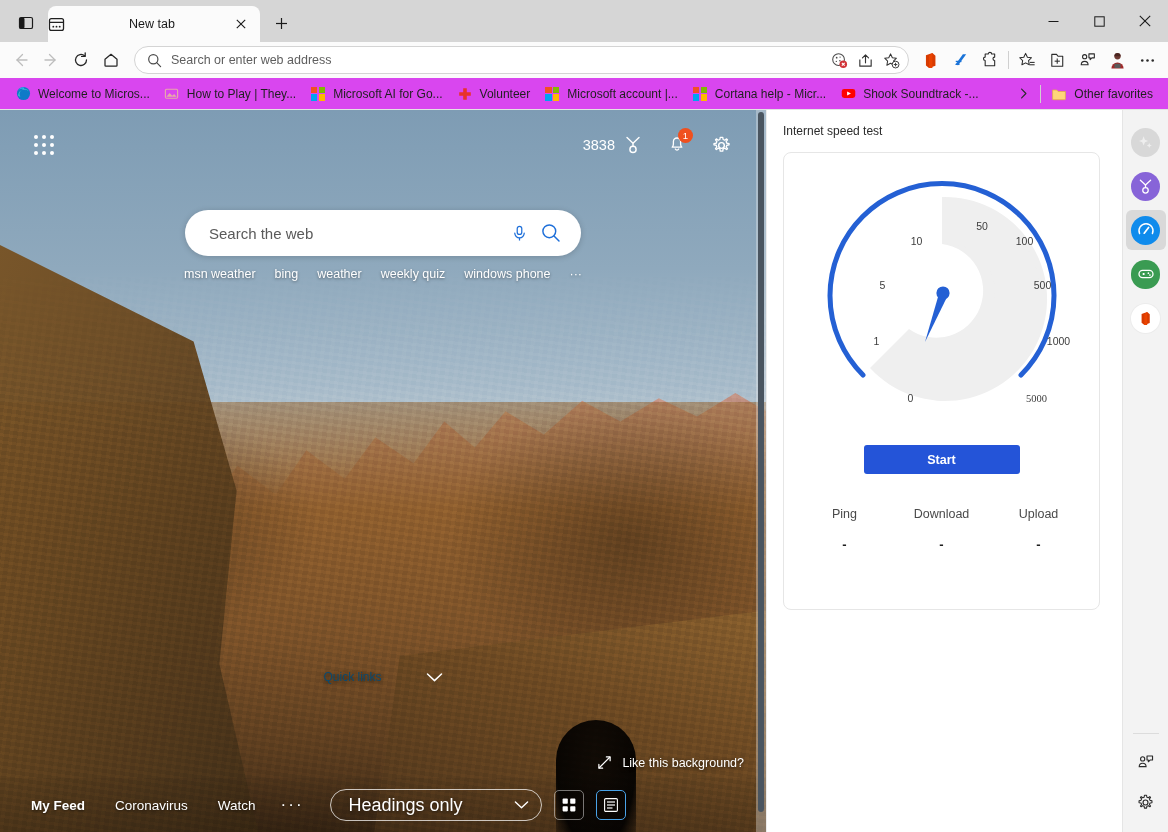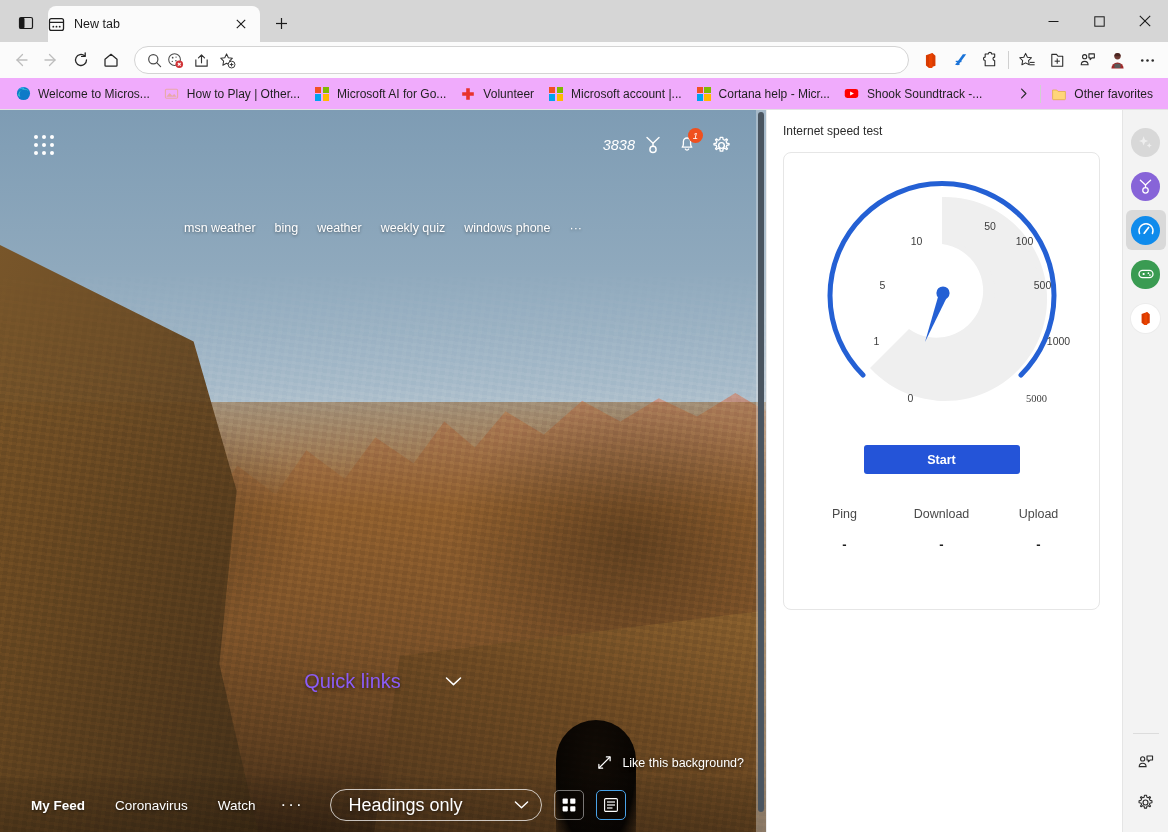--- a/index.html
+++ b/index.html
@@ -20,20 +20,21 @@
   .tab-strip-btn {
     width: 36px; height: 34px; margin: 0 2px 2px 8px;
     display: flex; align-items: center; justify-content: center;
     border-radius: 6px; cursor: pointer;
   }
   .tab {
     position: relative; height: 36px; width: 212px;
     background: #fbfbfb; border-radius: 8px 8px 0 0;
     display: flex; align-items: center; padding: 0 8px 0 0;
     margin-left: 2px;
+    text-align: center;
   }
   .tab-favicon { width: 17px; height: 17px; flex: none; margin-right: 9px; }
   .tab-title {
     font-size: 12.5px; color: #1a1a1a; flex: 1;
     white-space: nowrap; overflow: hidden; text-overflow: ellipsis;
   }
   .tab-close {
     width: 22px; height: 22px; border-radius: 4px; flex: none;
     display: flex; align-items: center; justify-content: center; cursor: pointer;
   }
@@ -69,21 +70,21 @@
   }
   .addr-icon {
     width: 26px; height: 24px; border-radius: 4px;
     display: flex; align-items: center; justify-content: center; cursor: pointer; flex: none;
   }
   .tb-sep { width: 1px; height: 18px; background: #d0d0d0; margin: 0 3px; flex:none; }
 
   
   .bookmarks {
     position: absolute; top: 78px; left: 0; width: 1168px; height: 32px;
-    background: #f0abfc; display: flex; align-items: center; padding: 0 8px;
+    background: #d946ef; display: flex; align-items: center; padding: 0 8px;
     border-bottom: 1px solid #e3e3e3;
   }
   .bm {
     display: flex; align-items: center; height: 24px; padding: 0 7px;
     border-radius: 5px; cursor: pointer; flex: none;
   }
   .bm-ico { width: 16px; height: 16px; margin-right: 7px; flex: none;
             display:flex; align-items:center; justify-content:center; }
   .bm-label { font-size: 12px; color: #1f1f1f; white-space: nowrap; }
   .bm-overflow { margin-left: auto; display: flex; align-items: center; }
@@ -153,21 +154,21 @@
             mask-image: linear-gradient(transparent 22%, #000 44%);
   }
 
   .ntp-top {
     position: absolute; top: 0; left: 0; right: 0; height: 70px;
     display: flex; align-items: center; padding: 0 34px;
   }
   .grid-dots { display: grid; grid-template-columns: repeat(3, 4px);
                grid-template-rows: repeat(3, 4px); gap: 4px; cursor: pointer; }
   .grid-dots i { width: 4px; height: 4px; background: #fff; border-radius: 50%; display:block; }
-  .ntp-top-right { margin-left: auto; display: flex; align-items: center; gap: 14px; font-style: italic; }
+  .ntp-top-right { margin-left: auto; display: flex; align-items: center; gap: 24px; }
   .rewards { display: flex; align-items: center; gap: 8px; cursor: pointer; }
   .rewards-count { color: #fff; font-size: 14.5px; }
   .notif-wrap { position: relative; cursor: pointer; }
   .notif-badge {
     position: absolute; top: -5px; right: -6px; min-width: 15px; height: 15px;
     background: #f0501e; color: #fff; font-size: 9.5px; border-radius: 8px;
     display: flex; align-items: center; justify-content: center; padding: 0 3px;
   }
 
   .search-wrap { position: absolute; top: 100px; left: 0; right: 0; text-align: center; }
@@ -202,21 +203,21 @@
     cursor: pointer;
   }
   .caption-text {
     color: #fff; font-size: 14.5px; line-height: 21px;
     text-shadow: 0 1px 4px rgba(0,0,0,0.75); cursor: pointer;
   }
   .quicklinks {
     position: absolute; left: 0; right: 0; top: 560px; display: flex;
     justify-content: center; align-items: center; gap: 44px; cursor: pointer;
   }
-  .quicklinks span { color: #8b5cf6; font-size: 20px; text-shadow: 0 1px 4px rgba(0,0,0,0.6); }
+  .quicklinks span { color: #0c4a6e; font-size: 12px; text-shadow: 0 1px 4px rgba(0,0,0,0.6); }
   .like-bg {
     position: absolute; right: 22px; top: 645px; display: flex; align-items: center; gap: 10px;
     cursor: pointer;
   }
   .like-bg span { color: #fff; font-size: 12.5px; text-shadow: 0 1px 4px rgba(0,0,0,0.7); }
 
   .feedbar {
     position: absolute; left: 0; right: 0; bottom: 0; height: 54px;
     display: flex; align-items: center; padding: 0 16px;
     background: linear-gradient(rgba(0,0,0,0.05), rgba(0,0,0,0.18));
@@ -381,20 +382,21 @@
       <svg width="18" height="18" viewBox="0 0 18 18">
         <path d="M3 8.2 L9 3.3 L15 8.2 L15 14.4 A0.8 0.8 0 0 1 14.2 15.2 L3.8 15.2 A0.8 0.8 0 0 1 3 14.4 Z" fill="none" stroke="#262626" stroke-width="1.25" stroke-linejoin="round"></path>
       </svg>
     </div>
 
     <div class="addressbar">
       <svg width="15" height="15" viewBox="0 0 15 15">
         <circle cx="6.3" cy="6.3" r="4.6" fill="none" stroke="#4a4a4a" stroke-width="1.2"></circle>
         <line x1="9.7" y1="9.7" x2="13.6" y2="13.6" stroke="#4a4a4a" stroke-width="1.2" stroke-linecap="round"></line>
       </svg>
+      <span class="addr-text">Search or enter web address</span>
       <div class="addr-icon">
         <svg width="17" height="17" viewBox="0 0 18 18">
           <circle cx="8" cy="8" r="6.2" fill="none" stroke="#4a4a4a" stroke-width="1.1"></circle>
           <circle cx="6" cy="6" r="0.9" fill="#4a4a4a"></circle>
             <circle cx="9.6" cy="5.4" r="0.7" fill="#4a4a4a"></circle>
           <circle cx="5.6" cy="10" r="0.7" fill="#4a4a4a"></circle>
             <circle cx="9.4" cy="9.2" r="0.8" fill="#4a4a4a"></circle>
           <circle cx="13" cy="13" r="4" fill="#d13438"></circle>
           <line x1="11.5" y1="11.5" x2="14.5" y2="14.5" stroke="#fff" stroke-width="1.2"></line>
           <line x1="14.5" y1="11.5" x2="11.5" y2="14.5" stroke="#fff" stroke-width="1.2"></line>
@@ -485,21 +487,21 @@
       <span class="bm-label">Welcome to Micros...</span>
     </div>
 
     <div class="bm">
       <span class="bm-ico">
         <svg width="15" height="15" viewBox="0 0 16 16">
           <rect x="1.5" y="3.5" width="13" height="9.5" rx="1.2" fill="none" stroke="#e8a9a9" stroke-width="1.2"></rect>
           <path d="M2.5 11.5 L6 7.5 L8.8 10.5 L10.8 8.5 L13.5 11.5 Z" fill="#e8a9a9"></path>
         </svg>
       </span>
-      <span class="bm-label">How to Play | Other...</span>
+      <span class="bm-label">How to Play | They...</span>
     </div>
 
     <div class="bm">
       <span class="bm-ico">
         <span class="mslogo">
             <i style="background:#f25022"></i>
             <i style="background:#7fba00"></i>
             <i style="background:#00a4ef"></i>
             <i style="background:#ffb900"></i>
           </span>
@@ -611,20 +613,36 @@
           <div style="cursor:pointer;display:flex">
             <svg width="21" height="21" viewBox="0 0 20 20">
               <circle cx="10" cy="10" r="2.7" fill="none" stroke="#fff" stroke-width="1.35"></circle>
               <path d="M10 2.2 l1.2 0 .35 2.1 1.6 .7 1.7-1.3 .85 .85 -1.3 1.7 .7 1.6 2.1 .35 0 1.2 -2.1 .35 -.7 1.6 1.3 1.7 -.85 .85 -1.7-1.3 -1.6 .7 -.35 2.1 -1.2 0 -1.2 0 -.35-2.1 -1.6-.7 -1.7 1.3 -.85-.85 1.3-1.7 -.7-1.6 -2.1-.35 0-1.2 2.1-.35 .7-1.6 -1.3-1.7 .85-.85 1.7 1.3 1.6-.7 .35-2.1 Z" fill="none" stroke="#fff" stroke-width="1.25" stroke-linejoin="round"></path>
             </svg>
           </div>
         </div>
       </div>
 
       <div class="search-wrap">
+        <div class="searchbox">
+          <input type="text" placeholder="Search the web" style="">
+          <div class="sb-ico">
+            <svg width="19" height="19" viewBox="0 0 20 20">
+              <rect x="7.6" y="2.4" width="4.8" height="8.6" rx="2.4" fill="none" stroke="#1e6fd9" stroke-width="1.3"></rect>
+              <path d="M5 9.6 A5 5 0 0 0 15 9.6" fill="none" stroke="#1e6fd9" stroke-width="1.3" stroke-linecap="round"></path>
+              <line x1="10" y1="14.6" x2="10" y2="17.4" stroke="#1e6fd9" stroke-width="1.3"></line>
+            </svg>
+          </div>
+          <div class="sb-ico">
+            <svg width="22" height="22" viewBox="0 0 22 22">
+              <circle cx="9.3" cy="9.3" r="6.4" fill="none" stroke="#1e6fd9" stroke-width="1.45"></circle>
+              <line x1="14" y1="14" x2="19" y2="19" stroke="#1e6fd9" stroke-width="1.45" stroke-linecap="round"></line>
+            </svg>
+          </div>
+        </div>
         <div class="trending">
           <span class="trend-item">msn weather</span>
           <span class="trend-item">bing</span>
           <span class="trend-item">weather</span>
           <span class="trend-item">weekly quiz</span>
           <span class="trend-item">windows phone</span>
           <span class="trend-item">···</span>
         </div>
       </div>
 
@@ -691,21 +709,21 @@
             <path d="M66 206 A112 112 0 1 1 224 206" fill="none" stroke="#2460d4" stroke-width="5" stroke-linecap="round"></path>
 
             <path d="M128 173 L143 121 L151 126 Z" fill="#2460d4"></path>
             <circle cx="146" cy="124" r="6.6" fill="#2460d4"></circle>
           </svg>
           <div class="gauge-labels">
             <span class="gl" style="left:114px; top:229px;">0</span>
             <span class="gl" style="left:80px;  top:172px;">1</span>
             <span class="gl" style="left:86px;  top:116px;">5</span>
             <span class="gl" style="left:120px; top:72px;">10</span>
-            <span class="gl" style="left:172px; top:57px;padding-left:43px;">50</span>
+            <span class="gl" style="left:164px; top:57px;padding-left:43px;">50</span>
             <span class="gl" style="left:228px; top:72px;">100</span>
             <span class="gl" style="left:246px; top:116px;">500</span>
             <span class="gl" style="left:262px; top:172px;">1000</span>
             <span class="gl" style="left:240px; top:229px;font-family:Liberation Serif, serif;">5000</span>
           </div>
         </div>
 
         <button class="start-btn">Start</button>
 
         <div class="results">

